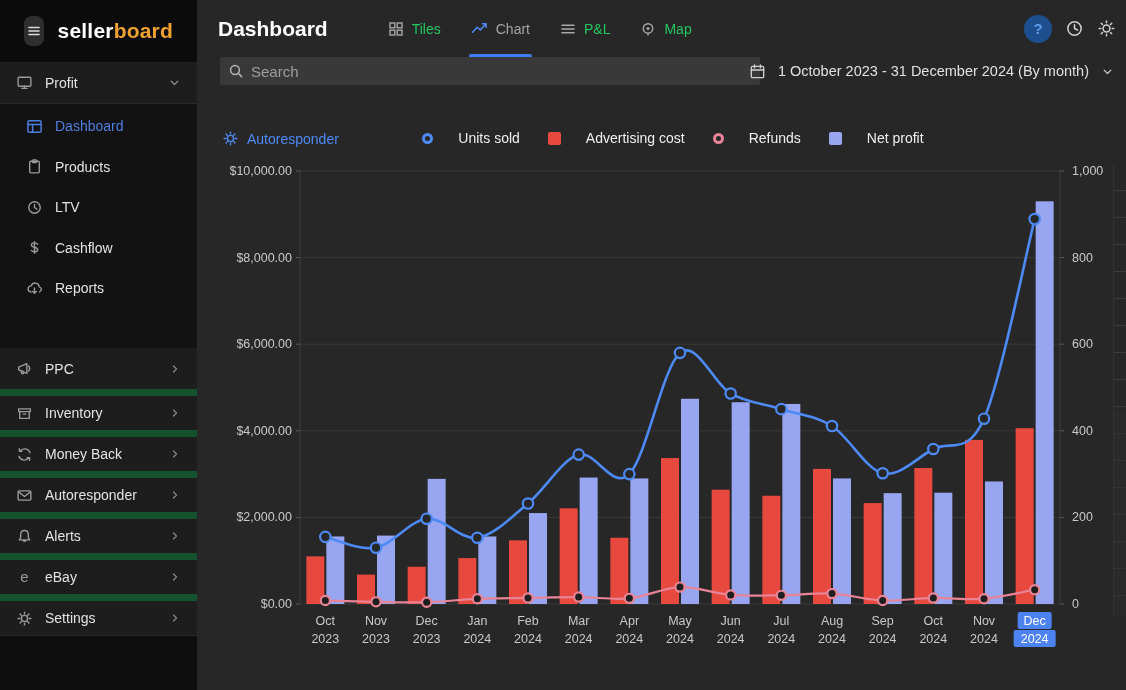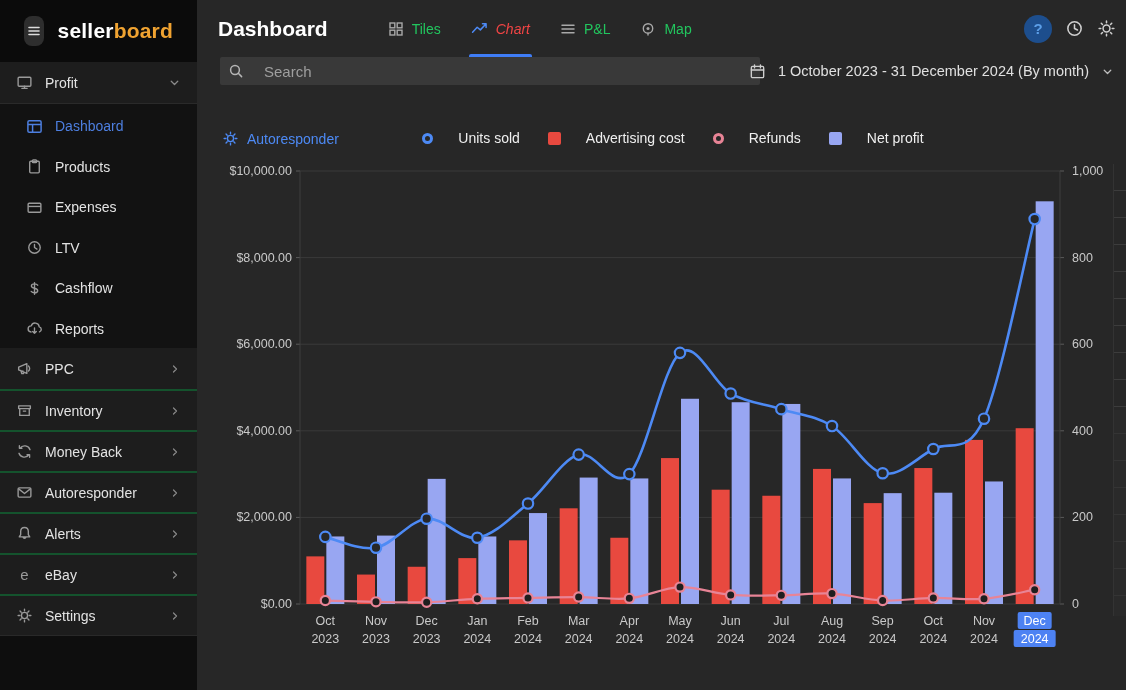--- a/index.html
+++ b/index.html
@@ -19,45 +19,45 @@
   .side-row { display:flex; align-items:center; gap:12px; height:41px; padding:0 16px; cursor:pointer;
     font-size:14px; color:#e3e3e3; position:relative; }
   .side-row .chev { margin-left:auto; color:#8a8a8a; }
   .profit-row { position:absolute; left:0; top:62px; width:197px; }
   .submenu { position:absolute; left:0; top:103px; width:197px; height:245px; background:#121212;
     border-top:1px solid #2a2a2a; padding-top:2px; }
   .submenu .side-row { height:40.5px; padding-left:26px; }
   .submenu .side-row.active { color:#4d7fe0; }
   .submenu .side-row.active .icon { color:#4d7fe0; }
   .sections { position:absolute; left:0; top:348px; width:197px; }
-  .sections .side-row { height:41px; border-top:2px solid #14532d; }
+  .sections .side-row { height:41px; border-top:7px solid #14532d; }
   .sections .side-row:first-child { border-top:none; }
   .side-bottom { position:absolute; left:0; top:635px; width:197px; height:55px; background:#0e0e0e;
     border-top:1px solid #292929; }
 
   
   .topbar { position:absolute; left:197px; top:0; width:929px; height:57px; background:#272727;
     display:flex; align-items:center; padding-left:21px; }
   .page-title { font-size:21px; font-weight:bold; color:#fff; margin-right:58px; }
   .tabs { display:flex; align-items:center; gap:26px; height:57px; }
   .tab { display:flex; align-items:center; gap:8px; font-size:14px; color:#22c55e; height:57px;
     cursor:pointer; position:relative; padding:0 2px; }
   .tab .icon { color:#a9a9a9; }
-  .tab.active { color:#ef4444;font-style:italic; }
+  .tab.active { color:#a3a3a3; }
   .tab.active .icon { color:#4d8af5; }
   .tab.active::after { content:""; position:absolute; left:0; right:0; bottom:0; height:3px;
     background:#3f7df6; border-radius:2px 2px 0 0; }
   .topbar-right { margin-left:auto; display:flex; align-items:center; gap:13px; padding-right:10px; }
   .help-btn { width:28px; height:28px; border-radius:50%; background:#1d4e8d; color:#5c9fe8;
     font-size:15px; font-weight:bold; display:flex; align-items:center; justify-content:center; cursor:pointer; }
   .round-icon { color:#cfcfcf; cursor:pointer; display:flex; }
 
   
   .searchbar { position:absolute; left:220px; top:57px; width:540px; height:28px; background:#393939;
-    border-radius:2px; display:flex; align-items:center; gap:20px; padding:0 8px; }
+    border-radius:2px; display:flex; align-items:center; gap:7px; padding:0 8px; }
   .searchbar input { background:transparent; border:none; outline:none; color:#e6e6e6; font-size:15px;
     width:100%; font-family:"Liberation Sans", sans-serif; }
   .searchbar input::placeholder { color:#9f9f9f; }
   .daterange { position:absolute; right:12px; top:57px; height:28px; display:flex; align-items:center;
     gap:12px; font-size:14.5px; color:#e0e0e0; cursor:pointer; }
 
   
   .config { position:absolute; left:222px; top:130px; display:flex; align-items:center; gap:8px;
     color:#4d8af5; font-size:14px; cursor:pointer; }
   .legend { position:absolute; left:220px; top:130px; width:906px; display:flex; justify-content:center;
@@ -118,29 +118,20 @@
       <span>Dashboard</span>
     </div>
     <div class="side-row">
       <span class="icon">
         <svg width="17" height="17" viewBox="0 0 16 16" fill="none" stroke="currentColor" stroke-width="1.3" stroke-linejoin="round">
             <rect x="3.5" y="3" width="9" height="11" rx="1"></rect>
             <rect x="6" y="1.8" width="4" height="2.6" rx="0.8"></rect>
           </svg>
       </span>
       <span>Products</span>
-    </div>
-    <div class="side-row">
-      <span class="icon">
-        <svg width="17" height="17" viewBox="0 0 16 16" fill="none" stroke="currentColor" stroke-width="1.3" stroke-linejoin="round">
-            <rect x="2" y="4" width="12" height="8.5" rx="1"></rect>
-            <path d="M2 7h12"></path>
-          </svg>
-      </span>
-      <span>Expenses</span>
     </div>
     <div class="side-row">
       <span class="icon">
         <svg width="17" height="17" viewBox="0 0 16 16" fill="none" stroke="currentColor" stroke-width="1.3" stroke-linecap="round" stroke-linejoin="round">
             <circle cx="8" cy="8" r="5.4"></circle>
             <path d="M8 5.1V8l2.3 1.5"></path>
           </svg>
       </span>
       <span>LTV</span>
     </div>

